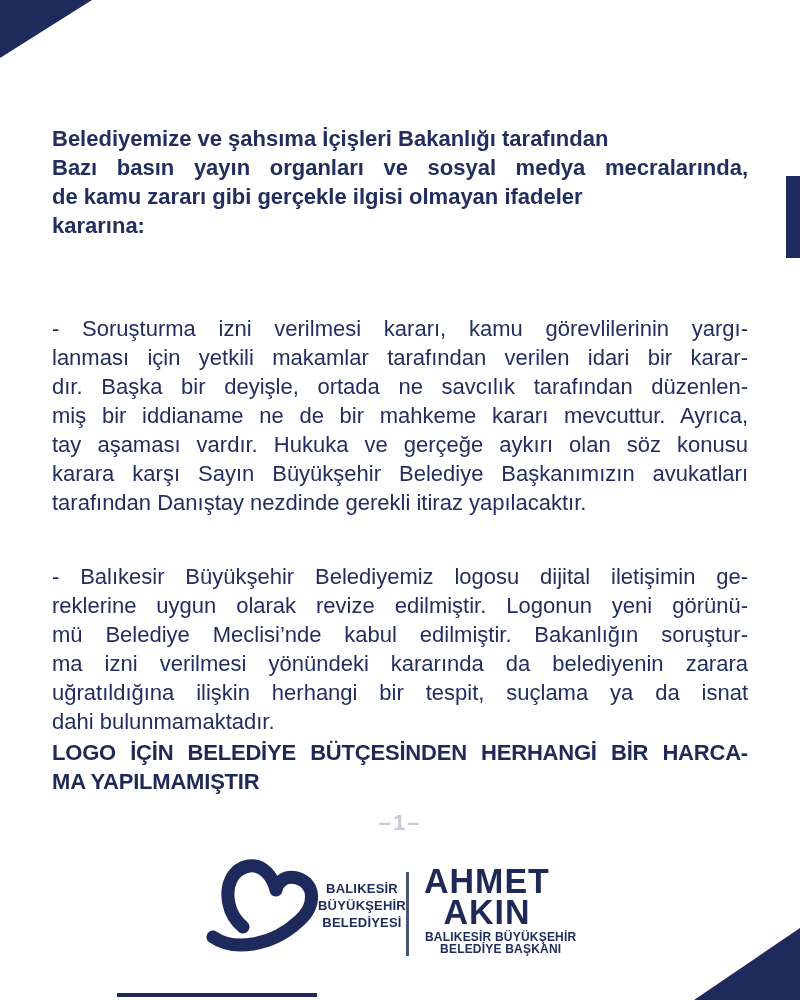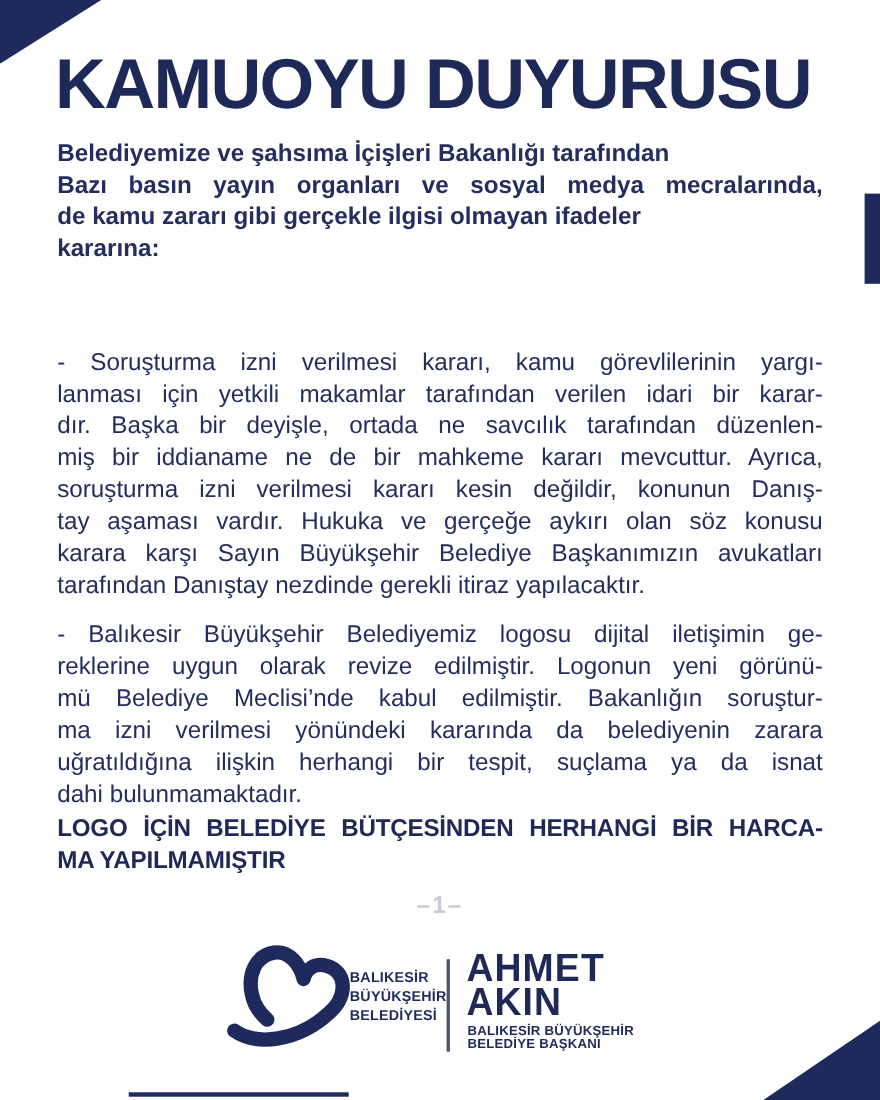--- a/index.html
+++ b/index.html
@@ -41,21 +41,21 @@
   .emphasis { top:738px; font-weight:800; letter-spacing:-0.2px; color:#1e2958; }
 
   
   .pagenum {
     position:absolute; left:0; right:0; top:810px;
     text-align:center; font-size:22px; font-weight:700;
     letter-spacing:2px; color:#c7cbd3;
   }
 
   
-  .footer { position:absolute; left:0; top:852px; width:736px; height:110px; }
+  .footer { position:absolute; left:0; top:852px; width:736px; height:110px;text-align:center; }
   .heart-svg { position:absolute; left:205px; top:4px; }
   .muni {
     position:absolute; left:318px; top:28px;
     font-size:13px; line-height:17px; font-weight:700;
     letter-spacing:0.2px; color:#1f2a5c;
   }
   .footer-divider {
     position:absolute; left:406px; top:20px; width:3px; height:84px;
     background:#4a5470;
   }
@@ -74,35 +74,33 @@
 </head>
 <body>
 
 <div class="page">
 
   <div class="deco tri-tl"></div>
   <div class="deco bar-right"></div>
   <div class="deco tri-br"></div>
   <div class="deco line-bottom"></div>
 
-  <h1 class="title">KAMUOYU DUYURUSU</h1>
 
   <div class="para intro">
       <div class="ln">Belediyemize ve şahsıma İçişleri Bakanlığı tarafından</div>
       <div class="ln j">Bazı basın yayın organları ve sosyal medya mecralarında,</div>
       <div class="ln">de kamu zararı gibi gerçekle ilgisi olmayan ifadeler</div>
       <div class="ln">kararına:</div>
     </div>
 
   <div class="para p-investigation">
       <div class="ln j">- Soruşturma izni verilmesi kararı, kamu görevlilerinin yargı-</div>
       <div class="ln j">lanması için yetkili makamlar tarafından verilen idari bir karar-</div>
       <div class="ln j">dır. Başka bir deyişle, ortada ne savcılık tarafından düzenlen-</div>
       <div class="ln j">miş bir iddianame ne de bir mahkeme kararı mevcuttur. Ayrıca,</div>
-      <div class="ln j">soruşturma izni verilmesi kararı kesin değildir, konunun Danış-</div>
       <div class="ln j">tay aşaması vardır. Hukuka ve gerçeğe aykırı olan söz konusu</div>
       <div class="ln j">karara karşı Sayın Büyükşehir Belediye Başkanımızın avukatları</div>
       <div class="ln">tarafından Danıştay nezdinde gerekli itiraz yapılacaktır.</div>
     </div>
 
   <div class="para emphasis">
       <div class="ln j">LOGO İÇİN BELEDİYE BÜTÇESİNDEN HERHANGİ BİR HARCA-</div>
       <div class="ln">MA YAPILMAMIŞTIR</div>
     </div>
 

